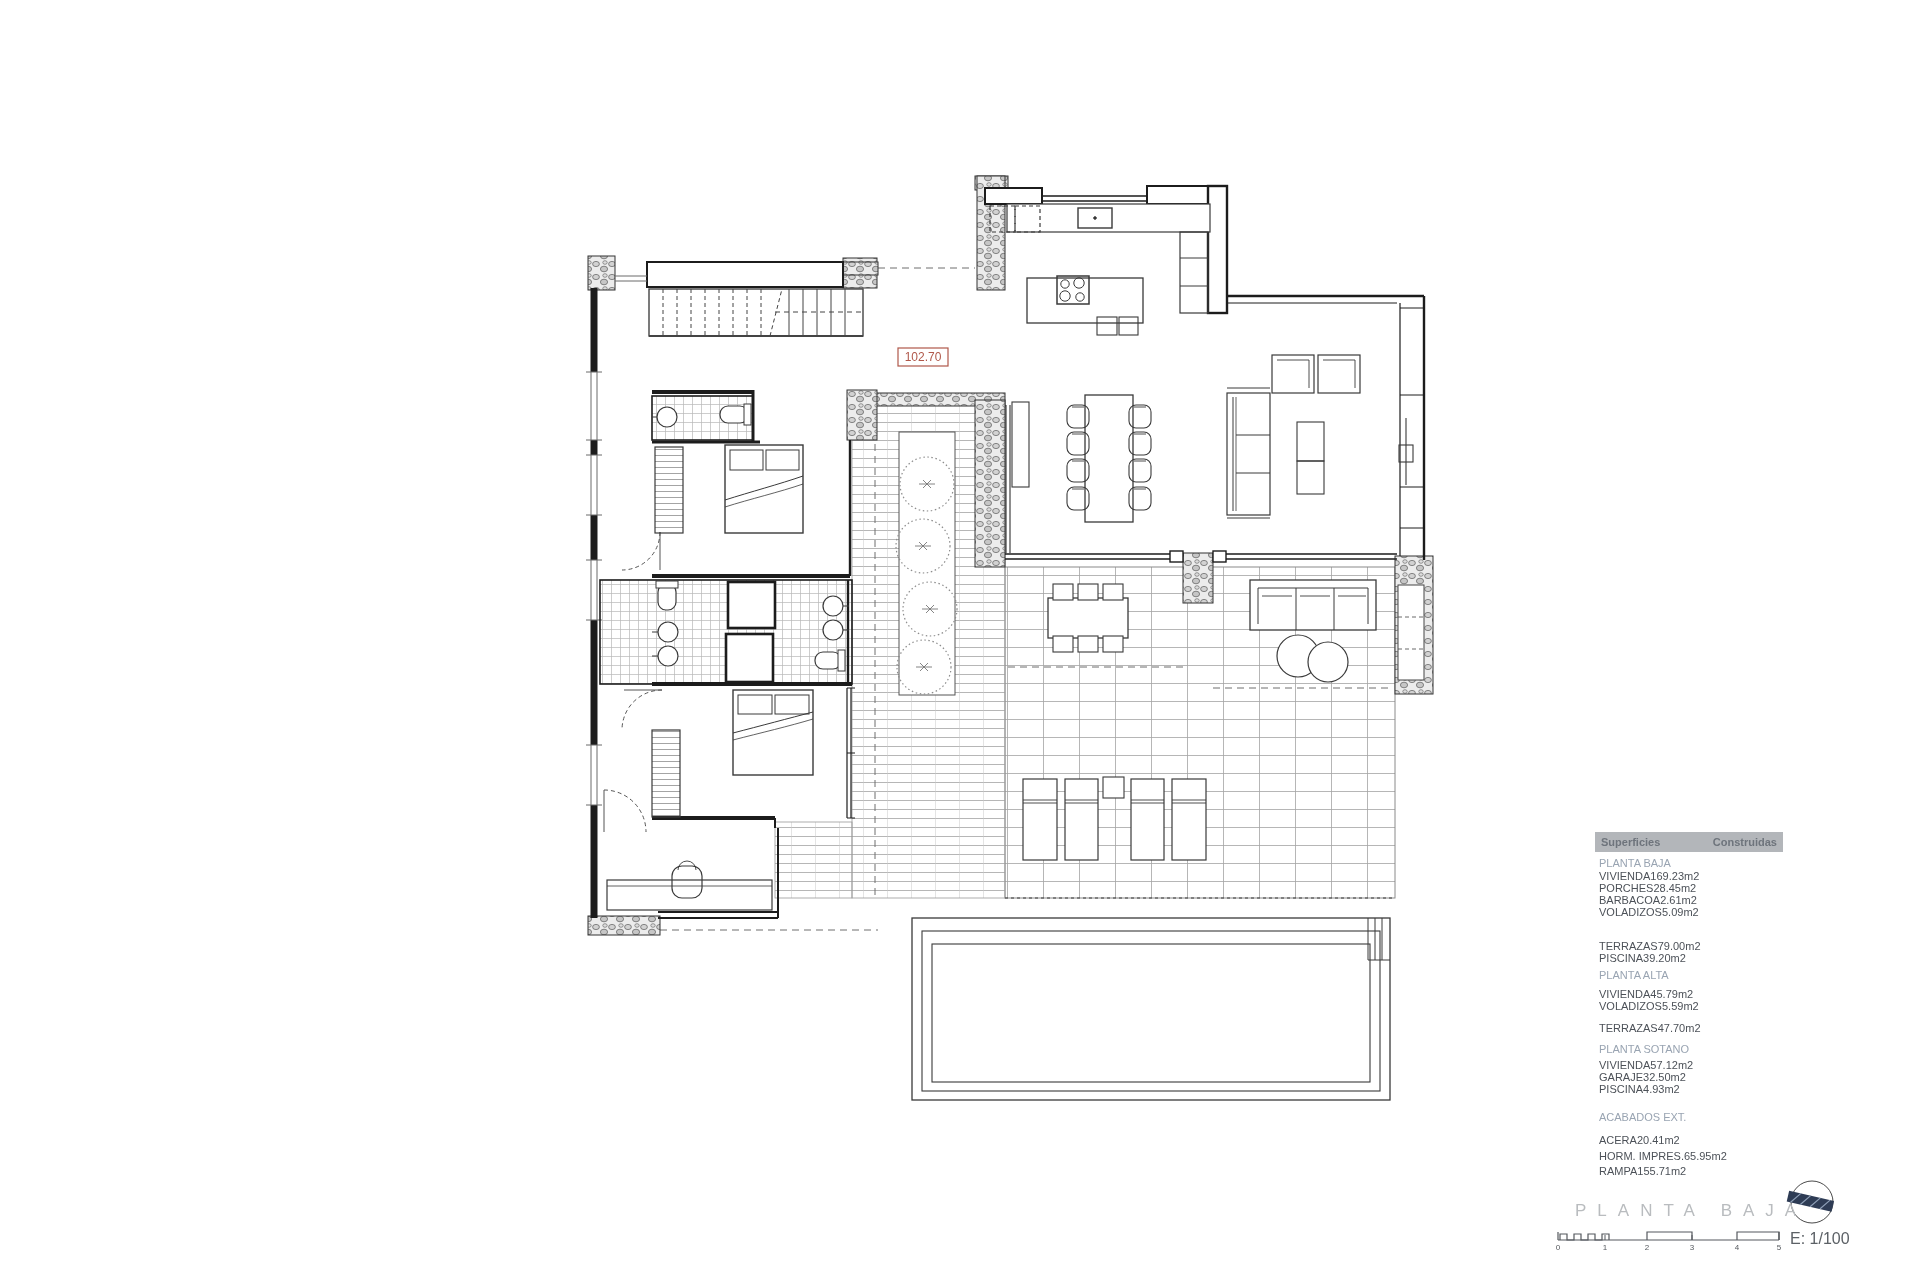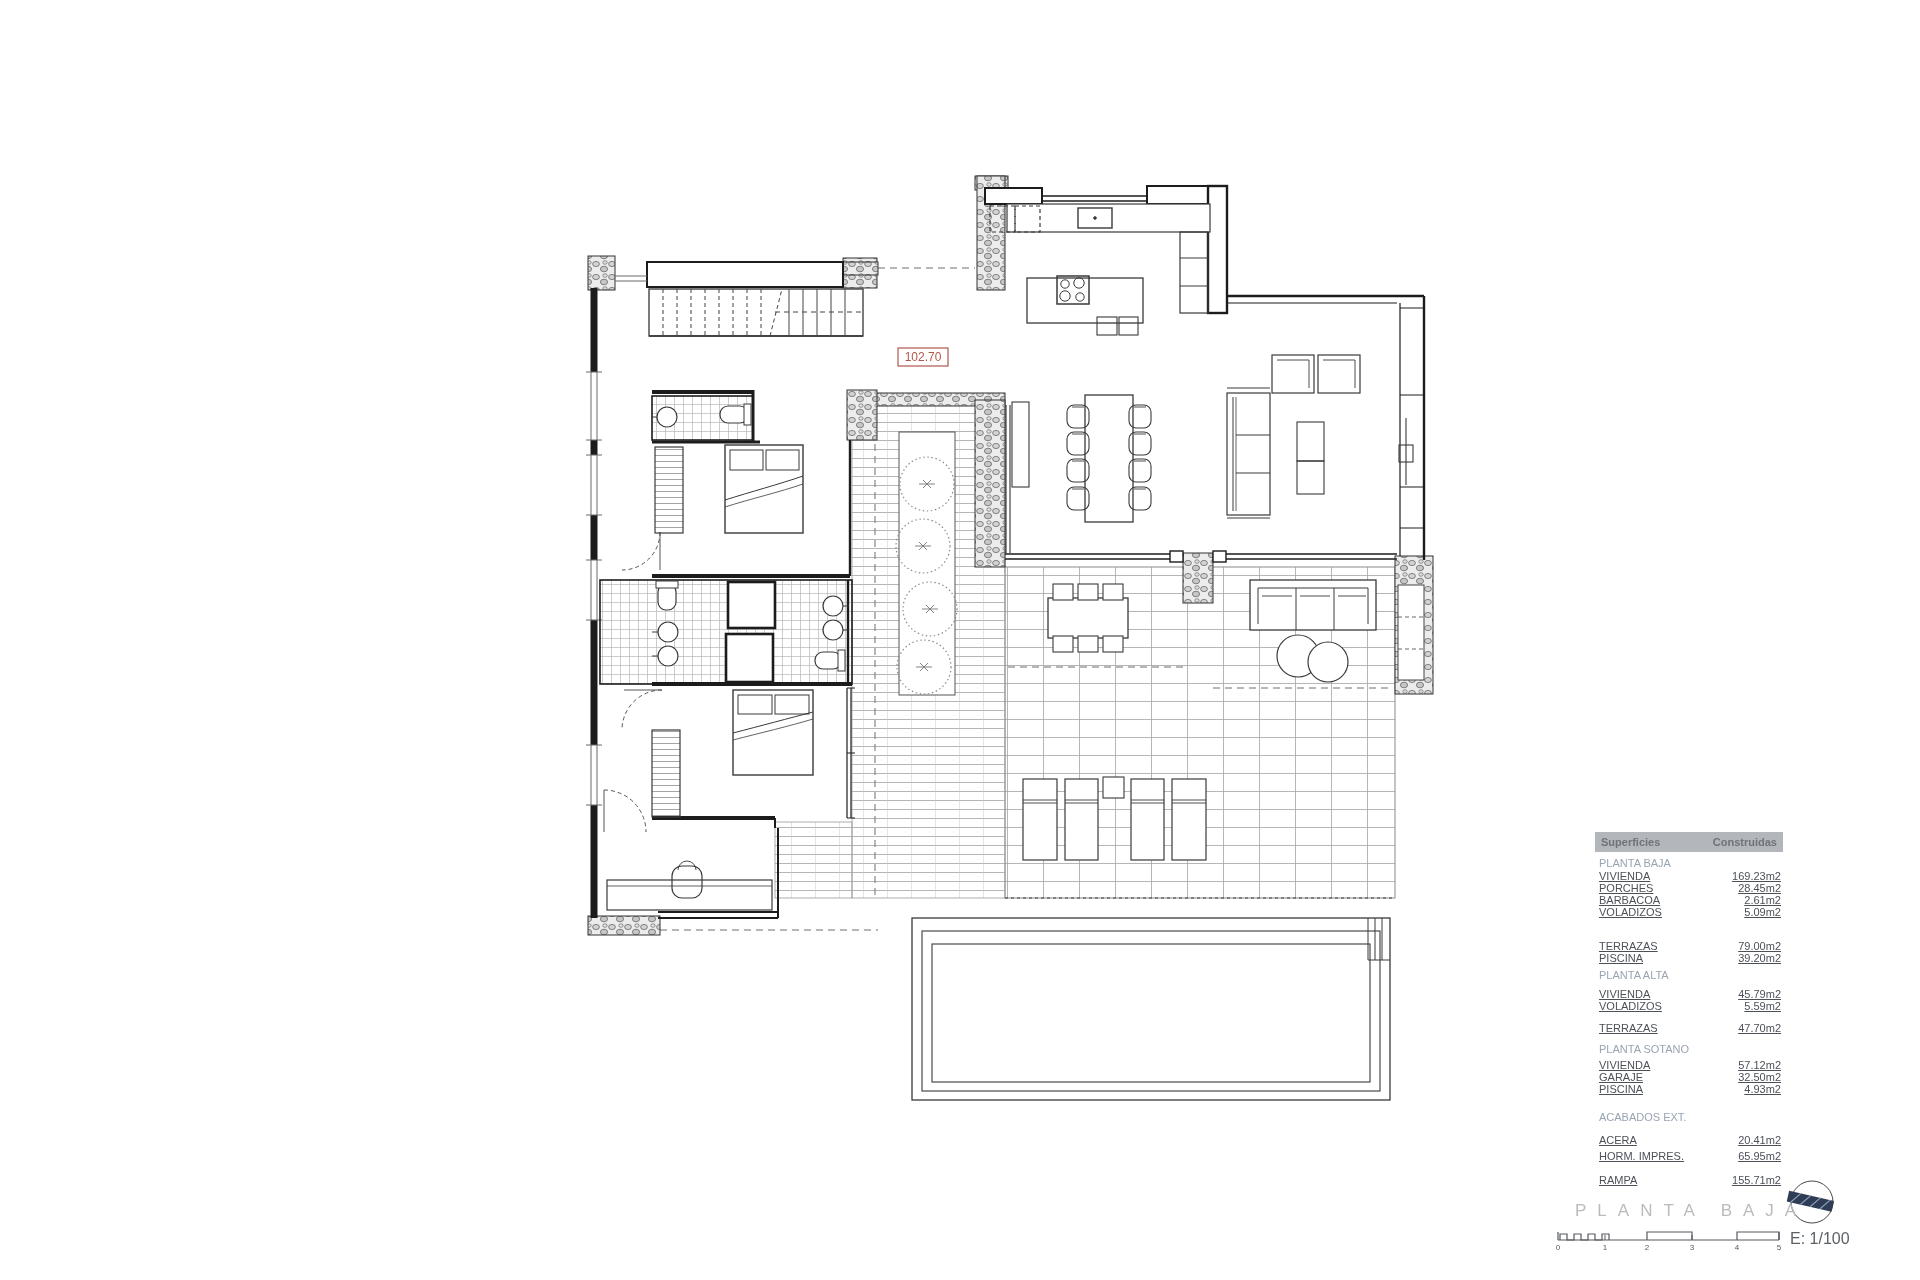--- a/index.html
+++ b/index.html
@@ -5,21 +5,21 @@
   html,body{margin:0;padding:0;background:#ffffff;width:1920px;height:1280px;overflow:hidden;
     font-family:"Liberation Sans", sans-serif;}
   .stage{position:relative;width:1920px;height:1280px;background:#fff;}
   svg{position:absolute;left:0;top:0;}
   
   .surf-table{position:absolute;left:1595px;top:832px;width:188px;font-size:11px;line-height:11.2px;color:#4c5158;}
   .surf-header{background:#b3b6ba;color:#6e747c;display:flex;justify-content:space-between;
     padding:5px 6px 4px 6px;font-size:11px;font-weight:bold;}
   .surf-block{margin-top:10px;padding:0 2px 0 4px;}
   .surf-section{color:#99a4b2;margin-bottom:2px;}
-  .surf-row{display:flex;justify-content:space-between;margin-top:0.8px;text-decoration:underline;}
+  .surf-row{display:flex;margin-top:0.8px;}
   .surf-row .v{text-align:right;}
   
   .plan-title{position:absolute;left:1575px;top:1201px;width:215px;font-size:17px;
     color:#b9bcbf;letter-spacing:11px;white-space:nowrap;}
   .scale-label{position:absolute;left:1790px;top:1230px;font-size:16px;color:#5c6166;}
   .scale-num{position:absolute;top:1243px;font-size:8px;color:#55595e;width:10px;margin-left:-5px;text-align:center;}
 </style>
 </head>
 <body>
 
@@ -442,21 +442,21 @@
   <div class="surf-block" style="margin-top:17px">
     <div class="surf-section" style="margin-bottom:4px">ACABADOS EXT.</div>
     <div class="surf-row" style="margin-top:12px">
           <span>ACERA</span>
           <span class="v">20.41m2</span>
         </div>
     <div class="surf-row" style="margin-top:5px">
           <span>HORM. IMPRES.</span>
           <span class="v">65.95m2</span>
         </div>
-    <div class="surf-row" style="margin-top:13px">
+    <div class="surf-row" style="margin-top:4px">
           <span>RAMPA</span>
           <span class="v">155.71m2</span>
         </div>
   </div>
 </div>
 
 <div class="plan-title">PLANTA BAJA</div>
 <div class="scale-label">E: 1/100</div>
 <div class="scale-num" style="left:1558px">0</div>
 <div class="scale-num" style="left:1605px">1</div>

